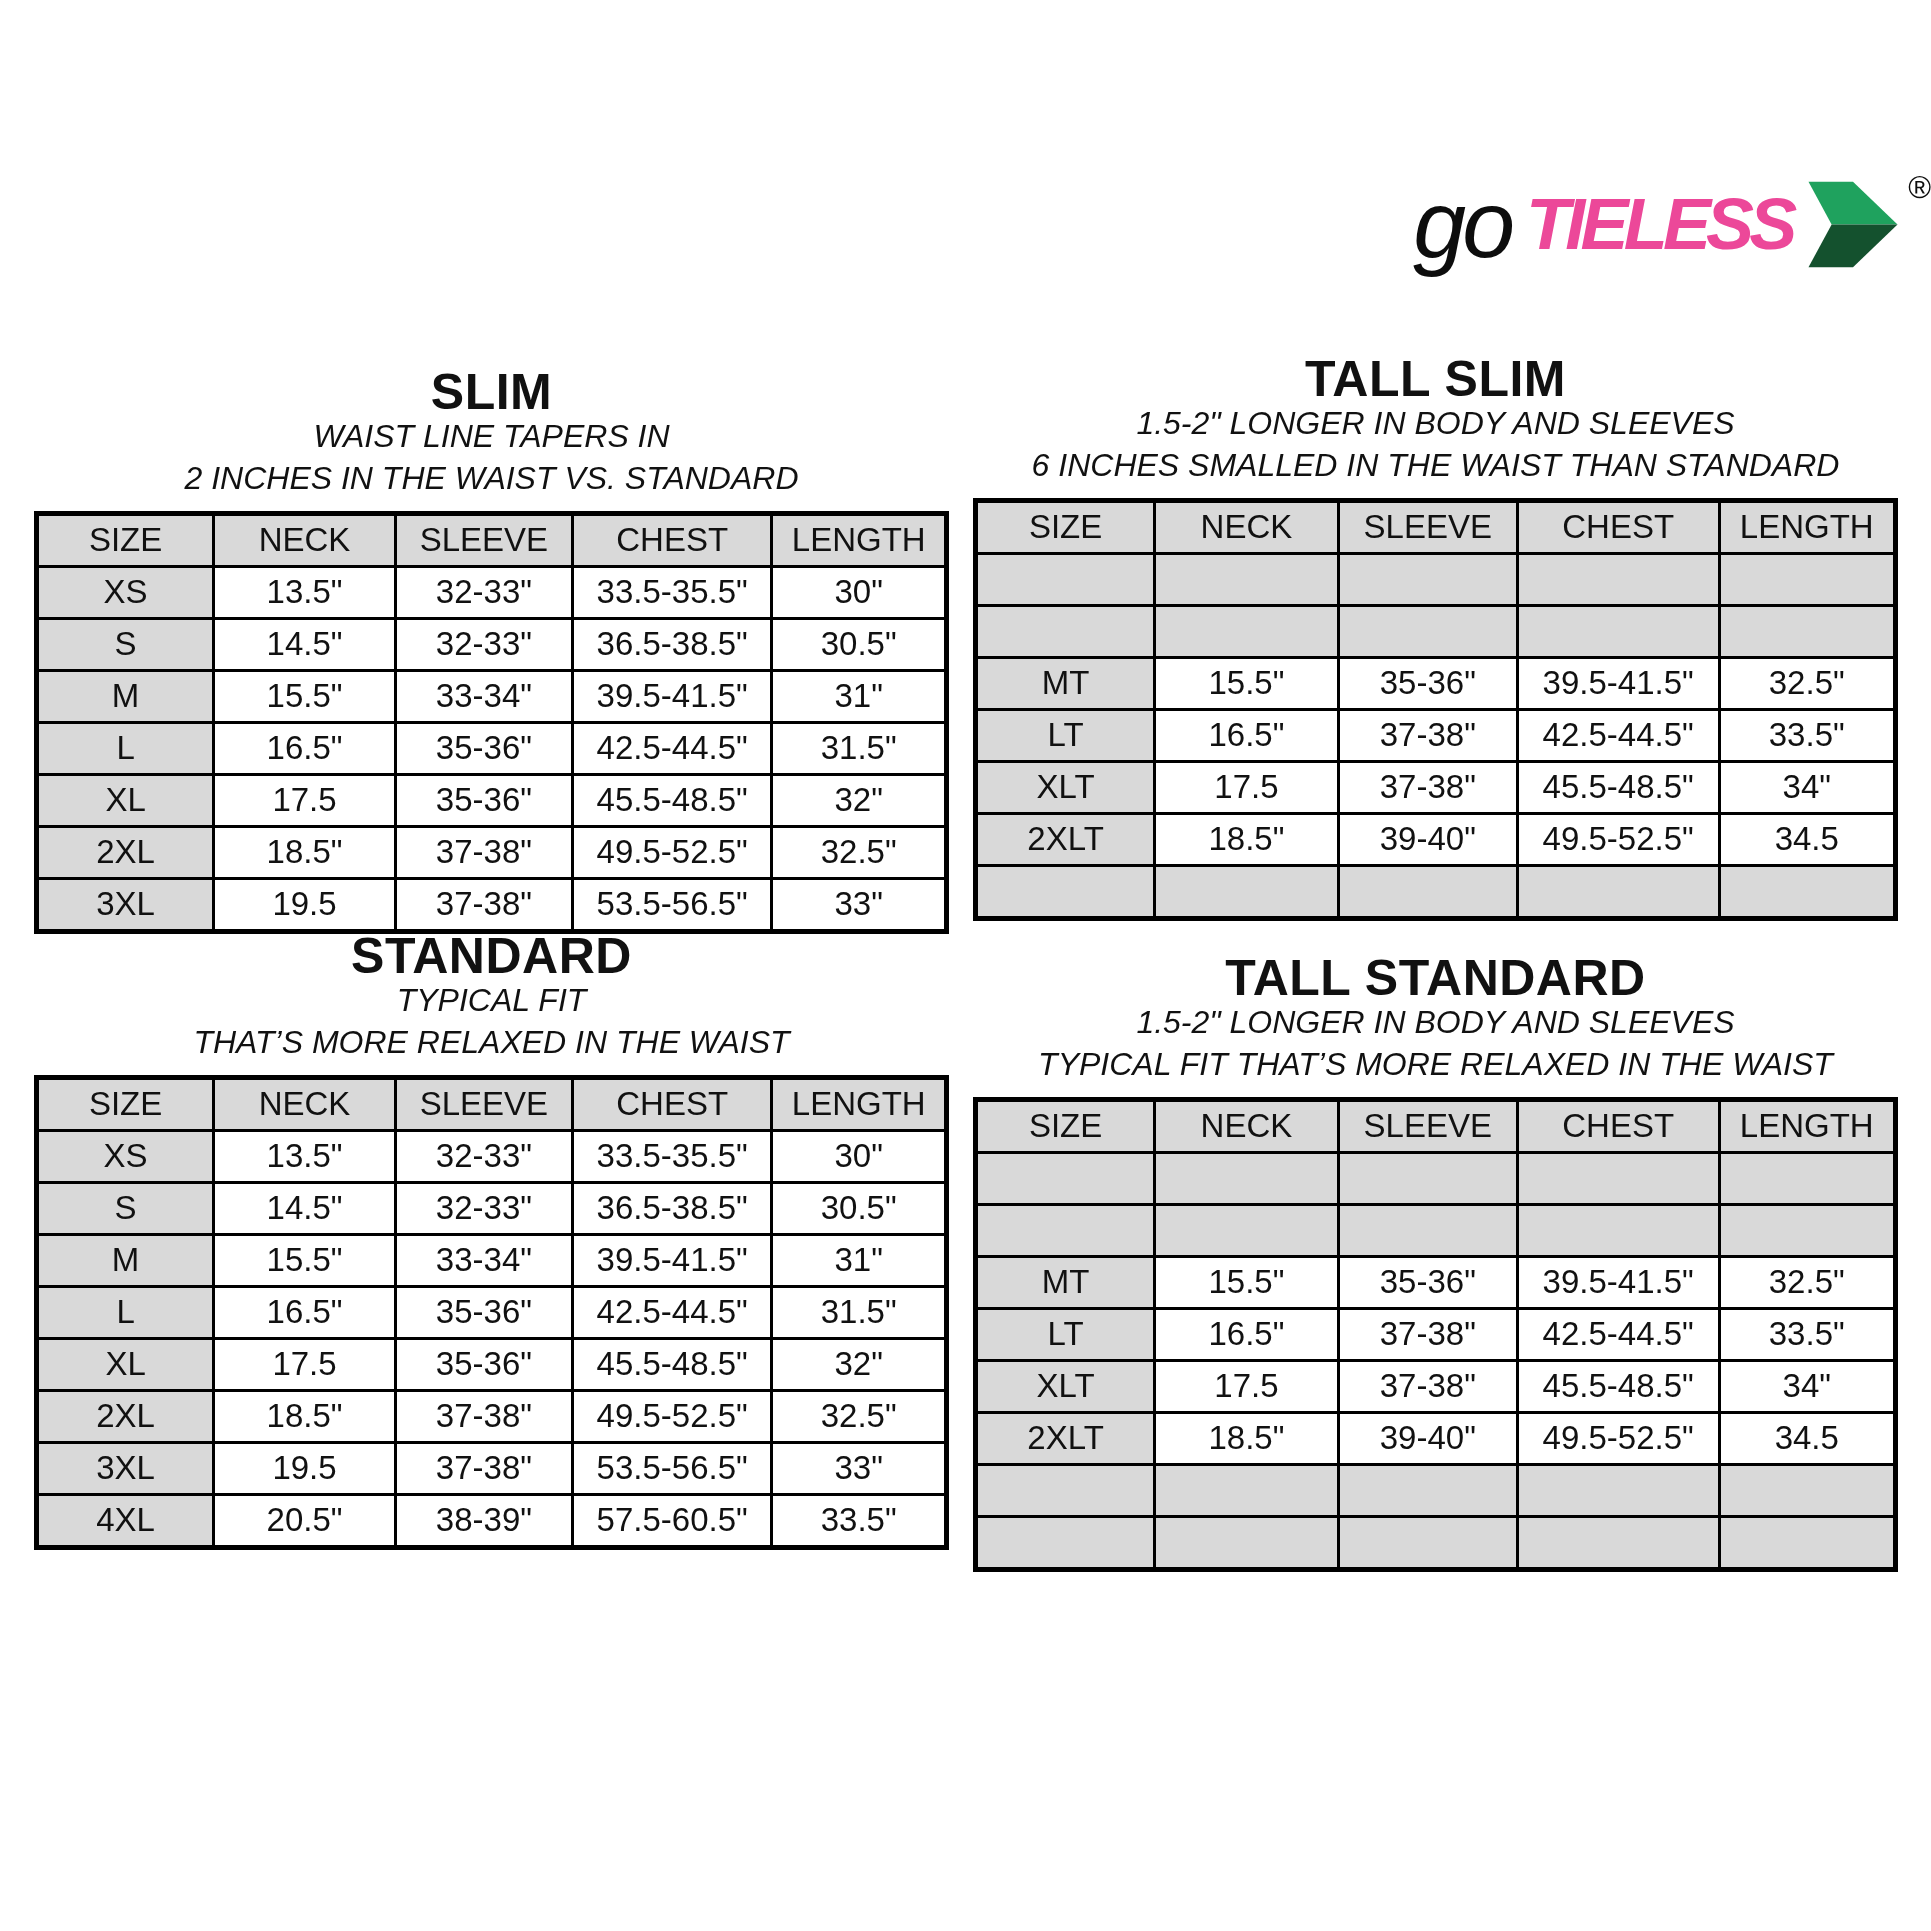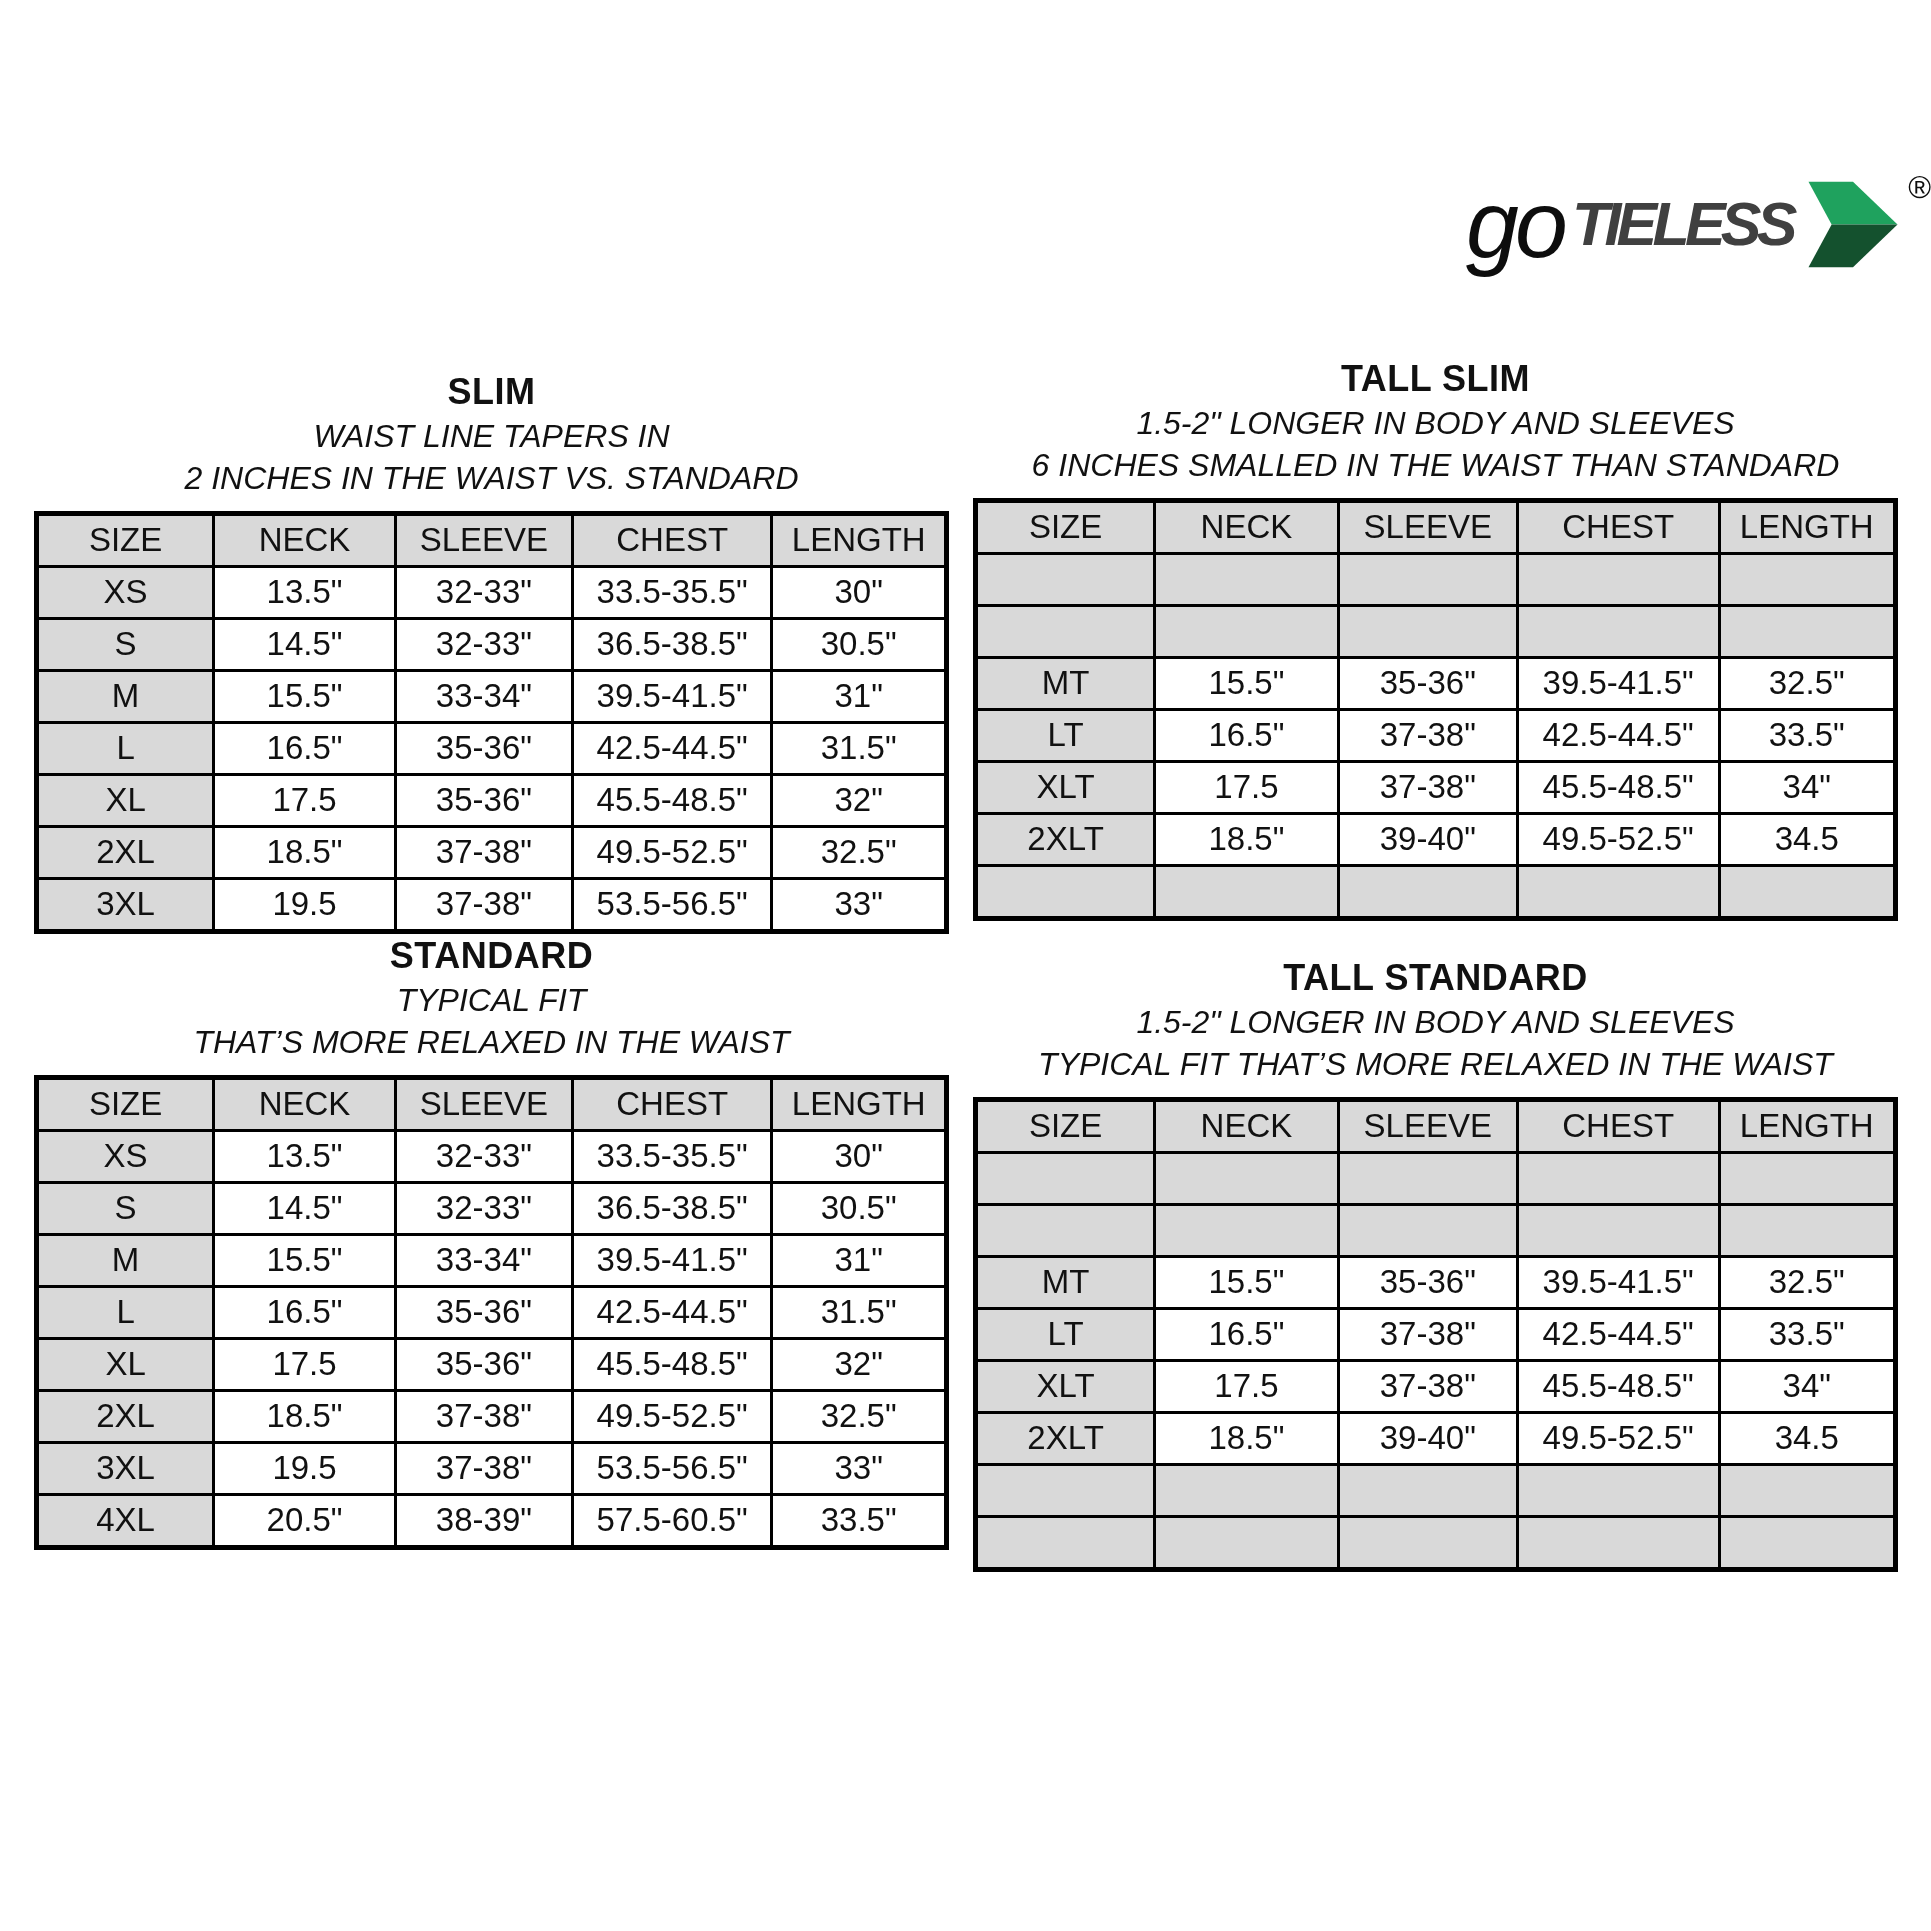--- a/index.html
+++ b/index.html
@@ -36,25 +36,25 @@
     font-style: italic;
     font-weight: 400;
     font-size: 95px;
     letter-spacing: -3.9px;
     line-height: 1;
     color: #0d0d0d;
   }
   .logo-tieless {
     font-style: italic;
     font-weight: 700;
-    font-size: 61px;
+    font-size: 72px;
     letter-spacing: -4.8px;
     line-height: 1;
-    margin-left: 8px;
-    color: #404040;
+    margin-left: 15px;
+    color: #ec4899;
   }
   .logo-arrow {
     width: 106px;
     height: 89px;
     margin-left: 7.7px;
     display: block;
   }
   .logo-reg {
     font-size: 31px;
     font-weight: 400;
@@ -69,21 +69,21 @@
     position: absolute;
     text-align: center;
   }
   .pos-slim          { left: 34px;   top: 369px; width: 915px; }
   .pos-tall-slim     { left: 973px; top: 356px; width: 925px; }
   .pos-standard      { left: 34px;   top: 933px; width: 915px; }
   .pos-tall-standard { left: 973px; top: 955px; width: 925px; }
 
   .panel-title {
     margin: 0;
-    font-size: 36px;
+    font-size: 50px;
     line-height: 46px;
     font-weight: 700;
     letter-spacing: 0.5px;
     color: #111111;
   }
   .panel-sub {
     margin: 0;
     font-size: 32px;
     line-height: 42px;
     font-weight: 400;

